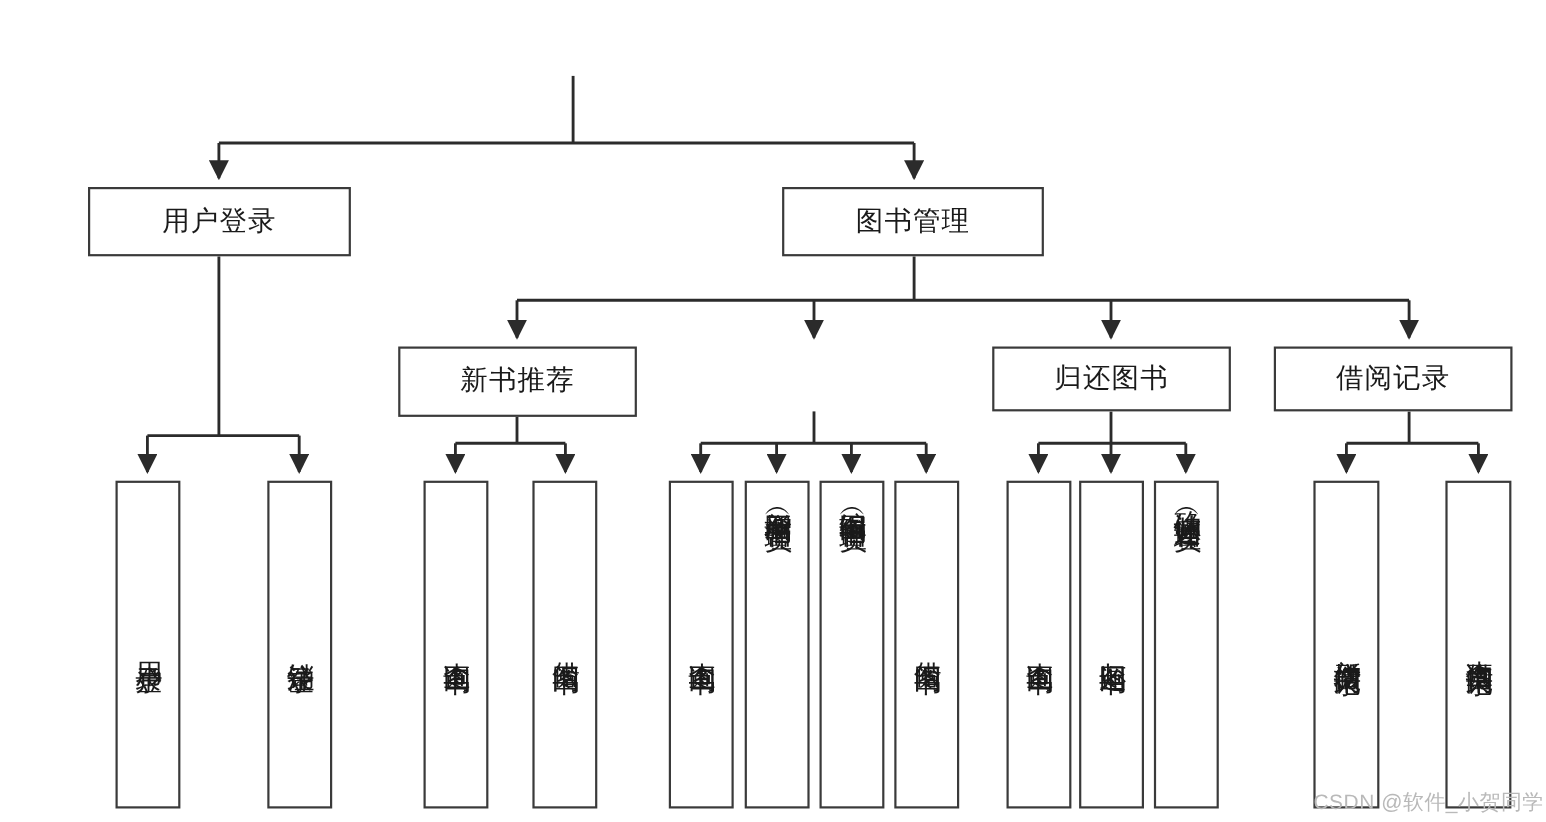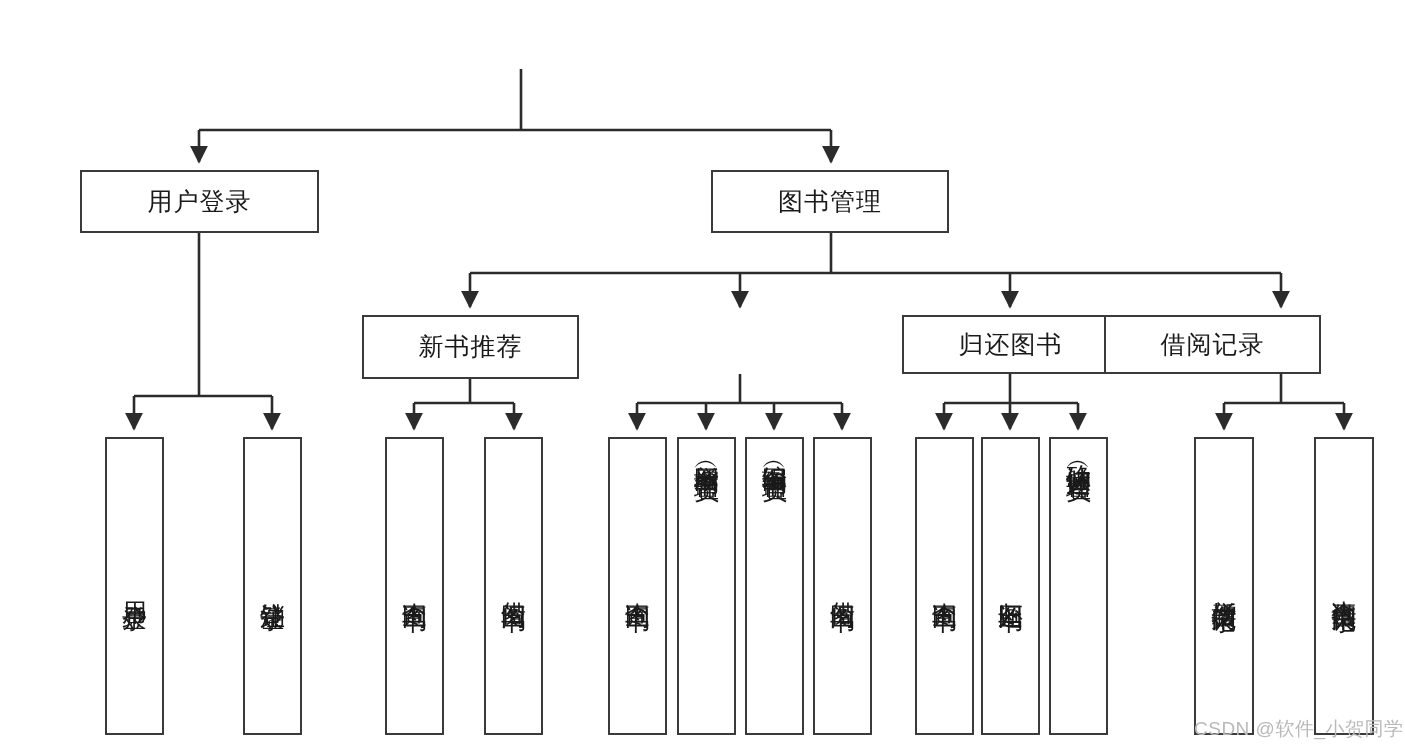--- a/index.html
+++ b/index.html
@@ -78,21 +78,21 @@
   <div class="node h" style="left:711px;top:170px;width:238px;height:63px;">
     <span>图书管理</span>
   </div>
 
   <div class="node h" style="left:362px;top:315px;width:217px;height:64px;">
     <span>新书推荐</span>
   </div>
   <div class="node h" style="left:902px;top:315px;width:217px;height:59px;">
     <span>归还图书</span>
   </div>
-  <div class="node h" style="left:1104px;top:315px;width:217px;height:59px;">
+  <div class="node h" style="left:1158px;top:315px;width:217px;height:59px;">
     <span>借阅记录</span>
   </div>
 
   <div class="node v" style="left:105px;top:437px;width:59px;height:298px;">
     <span>用户登录</span>
   </div>
   <div class="node v" style="left:243px;top:437px;width:59px;height:298px;">
     <span>注销登录</span>
   </div>
 

